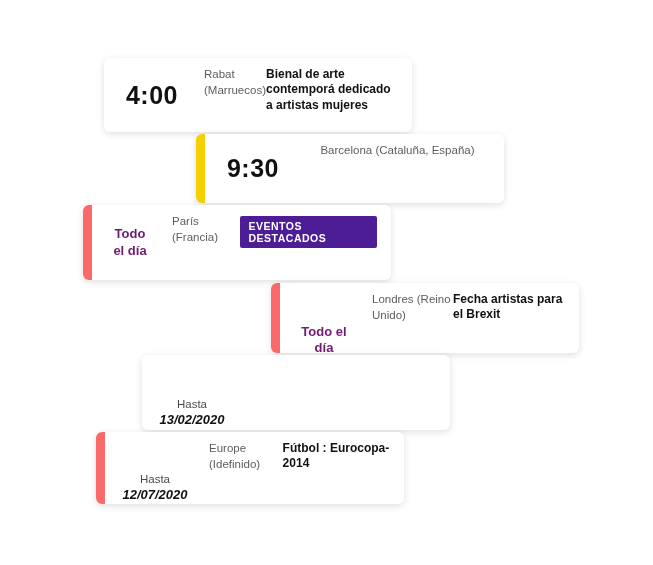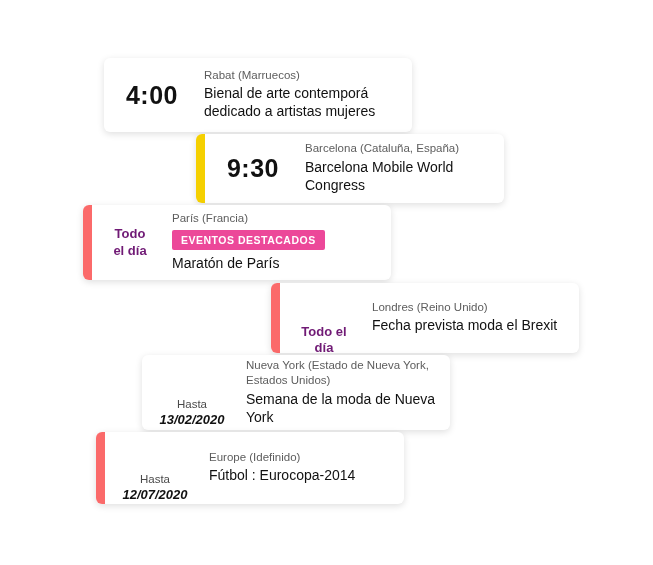--- a/index.html
+++ b/index.html
@@ -72,46 +72,46 @@
     font-size: 13px;
     font-weight: bold;
     color: #111111;
     line-height: 1.3;
     white-space: nowrap;
     font-style: italic;
   }
   .body-col {
     flex: 1 1 auto;
     display: flex;
-    flex-direction: column;
+    flex-direction: row;
     justify-content: center;
     padding: 9px 14px 10px 4px;
     box-sizing: border-box;
   }
   .location {
     font-size: 11.5px;
     color: #5d5d5d;
     line-height: 1.35;
     margin-bottom: 2px;
   }
   .badge {
     display: inline-block;
     align-self: flex-start;
-    background: #ec4899;
+    background: #4c1d95;
     color: #ffffff;
     font-size: 10.5px;
     font-weight: bold;
     letter-spacing: 0.5px;
     padding: 4px 9px 4px 9px;
     margin: 2px 0 5px 0;
     border-radius: 2px;
   }
   .title {
-    font-size: 14px;
-    font-weight: normal;
+    font-size: 12px;
+    font-weight: bold;
     color: #111111;
     line-height: 1.28;
   }
 
   
   #card-0 { left: 104px; top: 58px;  width: 308px; height: 74px; }
   #card-1 { left: 196px; top: 134px; width: 308px; height: 69px; }
   #card-2 { left: 83px;  top: 205px; width: 308px; height: 75px; }
   #card-3 { left: 271px; top: 283px; width: 308px; height: 70px; }
   #card-4 { left: 142px; top: 355px; width: 308px; height: 75px; }
@@ -140,58 +140,52 @@
     </div>
   </div>
 
   <div class="event-card" id="card-1">
     <div class="accent-bar yellow"></div>
     <div class="time-col">
       <div class="time-big">9:30</div>
     </div>
     <div class="body-col">
       <div class="location">Barcelona (Cataluña, España)</div>
-      <div class="title">Barcelona Mobile World Congress</div>
     </div>
   </div>
 
   <div class="event-card" id="card-2">
     <div class="accent-bar red"></div>
     <div class="time-col">
       <div class="time-small" style="white-space:pre-line;">Todo
 el día</div>
     </div>
     <div class="body-col">
       <div class="location">París (Francia)</div>
       <div class="badge">EVENTOS DESTACADOS</div>
-      <div class="title">Maratón de París</div>
     </div>
   </div>
 
   <div class="event-card" id="card-3">
     <div class="accent-bar red"></div>
     <div class="time-col">
       <div class="time-small" style="white-space:pre-line;margin-top:44px;">Todo el
 día</div>
     </div>
     <div class="body-col">
       <div class="location">Londres (Reino Unido)</div>
-      <div class="title">Fecha prevista moda el Brexit</div>
+      <div class="title">Fecha artistas para el Brexit</div>
     </div>
   </div>
 
   <div class="event-card" id="card-4">
     <div class="accent-bar none"></div>
     <div class="time-col">
       <div class="time-label">Hasta</div>
       <div class="time-value">13/02/2020</div>
-    </div>
-    <div class="body-col">
-      <div class="location">Nueva York (Estado de Nueva York, Estados Unidos)</div>
-      <div class="title">Semana de la moda de Nueva York</div>
     </div>
   </div>
 
   <div class="event-card" id="card-5">
     <div class="accent-bar red"></div>
     <div class="time-col">
       <div class="time-label">Hasta</div>
       <div class="time-value">12/07/2020</div>
     </div>
     <div class="body-col">

